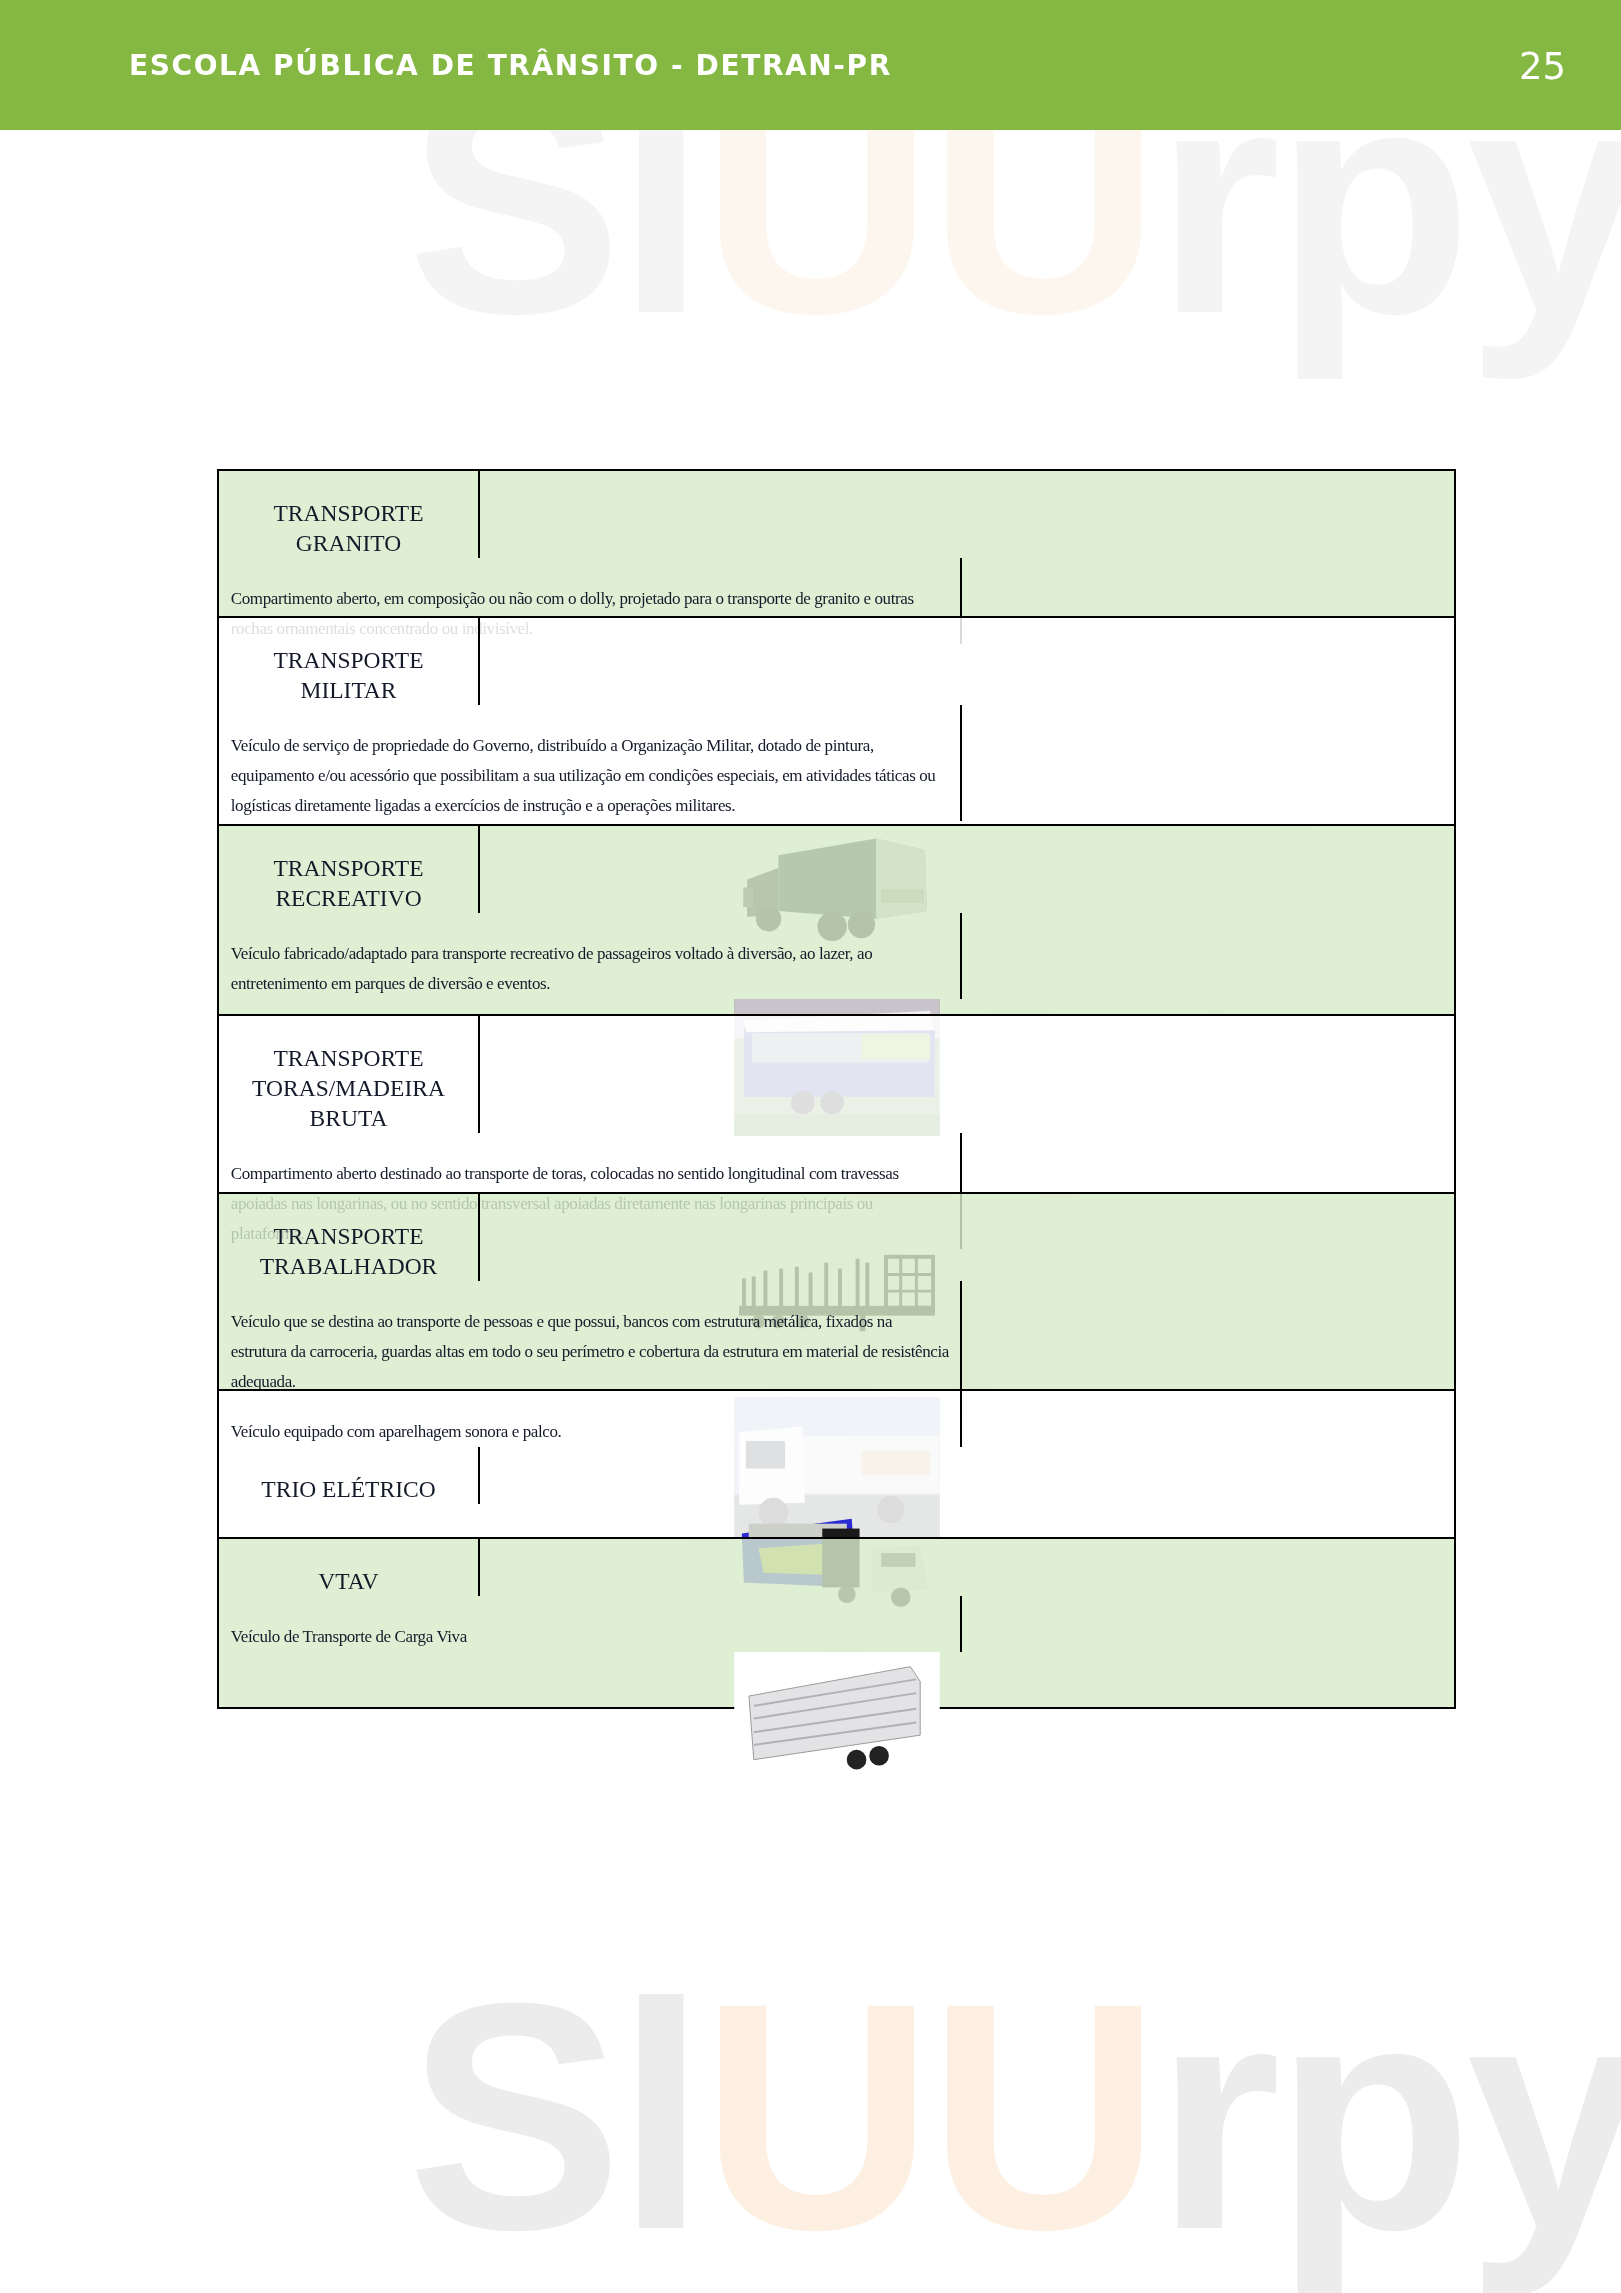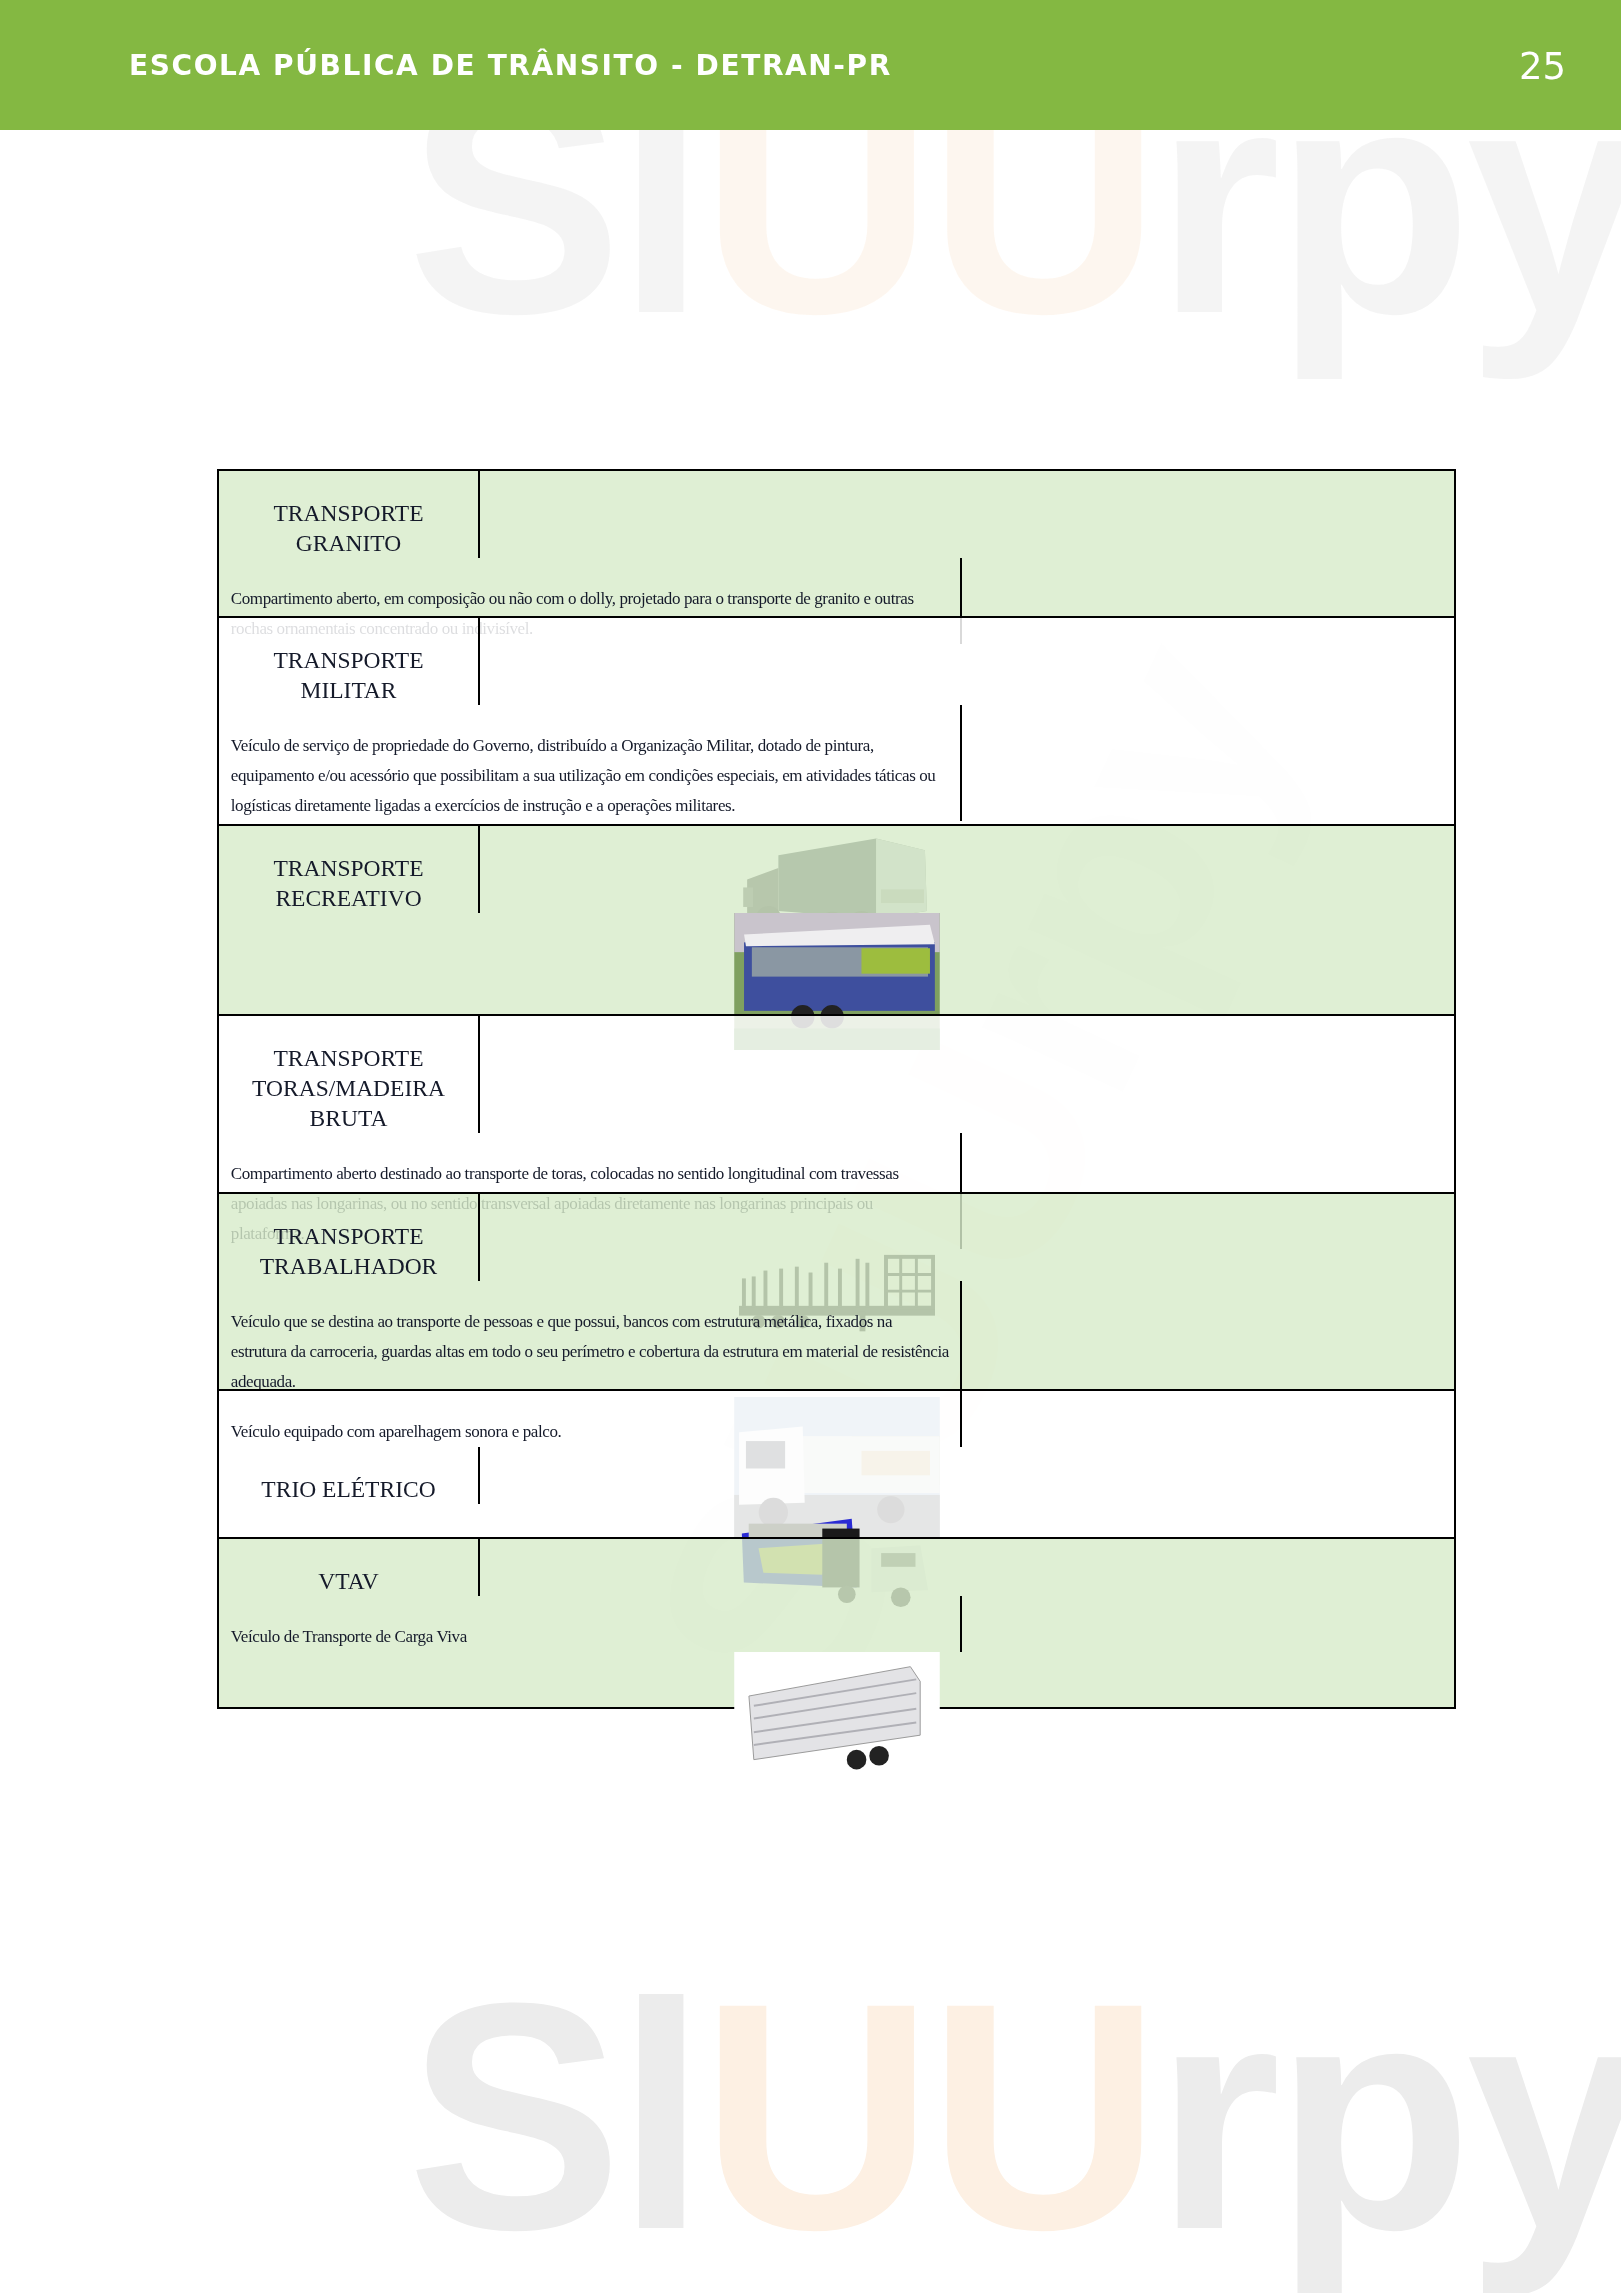--- a/index.html
+++ b/index.html
@@ -61,20 +61,21 @@
         <circle cx="95" cy="108" r="15" fill="#111"></circle>
         <circle cx="125" cy="106" r="14" fill="#111"></circle>
         <rect x="145" y="70" width="44" height="14" fill="#8d8f84"></rect>
       </svg>
     </div>
   </div>
 
   <div class="row green" style="height:188px">
     <div class="cell c-name" style="white-space:pre-line">TRANSPORTE
 RECREATIVO</div>
+    <div class="cell c-desc">Veículo fabricado/adaptado para transporte recreativo de passageiros voltado à diversão, ao lazer, ao entretenimento em parques de diversão e eventos.</div>
     <div class="cell c-img">
       <svg class="thumb" width="206" height="137" viewBox="0 0 210 140">
         <rect x="0" y="0" width="210" height="140" fill="#7fa060"></rect>
         <rect x="0" y="0" width="210" height="40" fill="#c9c4cc"></rect>
         <rect x="10" y="30" width="195" height="70" fill="#3e4f9e"></rect>
         <rect x="18" y="35" width="180" height="30" fill="#8a97a3"></rect>
         <rect x="130" y="36" width="70" height="26" fill="#9dbd3e"></rect>
         <polygon points="10,22 200,12 205,32 12,34" fill="#efeef0"></polygon>
         <circle cx="70" cy="106" r="12" fill="#222"></circle>
         <circle cx="100" cy="106" r="12" fill="#222"></circle>

